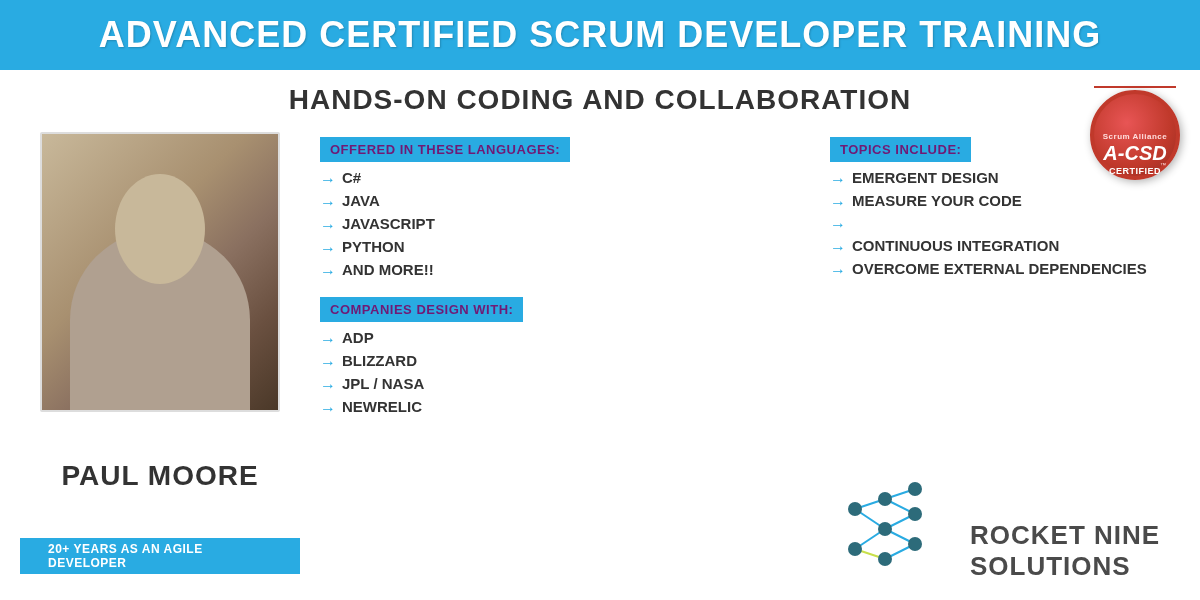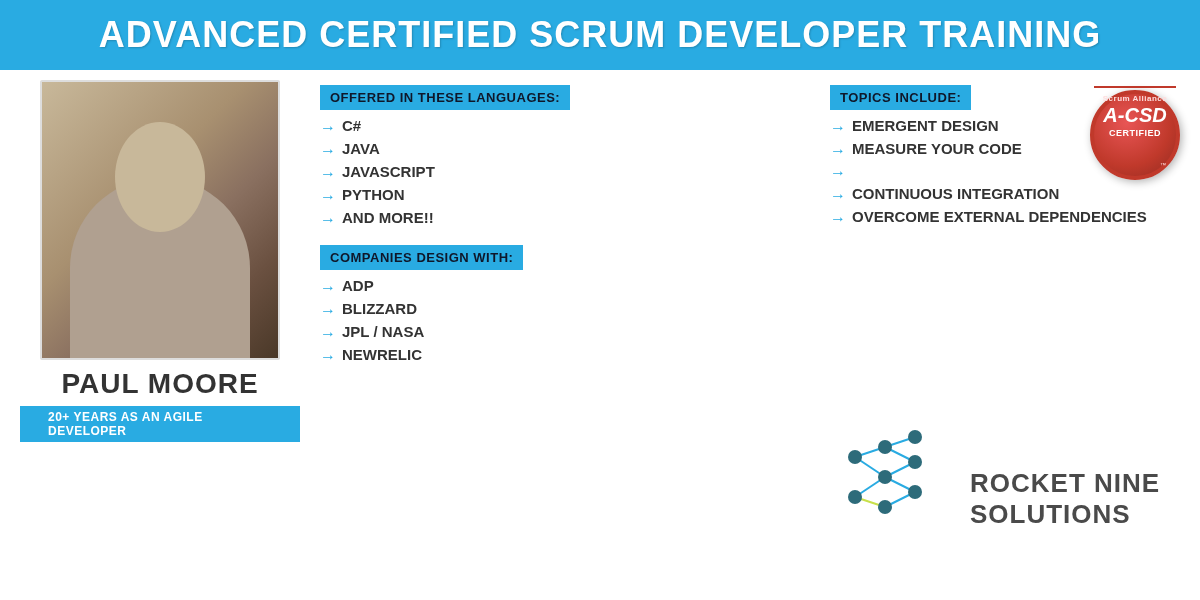--- a/index.html
+++ b/index.html
@@ -44,20 +44,21 @@
       height: 470px;
     }
 
     
     .left-col {
       display: flex;
       flex-direction: column;
       align-items: center;
       min-width: 270px;
       max-width: 280px;
+      gap: 40px;
     }
     .photo-placeholder {
       width: 240px;
       height: 280px;
       background: linear-gradient(135deg, #c8b89a 0%, #a89070 40%, #8a7060 60%, #6a5040 80%, #4a3828 100%);
       border: 2px solid #ddd;
       position: relative;
       overflow: hidden;
       border-radius: 2px;
     }
@@ -101,21 +102,21 @@
     .middle-col {
       flex: 1;
       display: flex;
       flex-direction: column;
       gap: 16px;
       padding-top: 5px;
     }
 
     .section-box {
       background: #29abe2;
-      color: #0f172a;
+      color: #701a75;
       font-size: 13px;
       font-weight: 800;
       padding: 5px 10px;
       letter-spacing: 0.5px;
       display: inline-block;
       margin-bottom: 4px;
     }
 
     .list-items {
       list-style: none;
@@ -181,21 +182,21 @@
     }
     .badge {
       width: 90px;
       height: 90px;
       border-radius: 50%;
       background: radial-gradient(circle at 40% 35%, #e85555, #c0392b 60%, #922b21);
       border: 4px solid #c0392b;
       display: flex;
       flex-direction: column;
       align-items: center;
-      justify-content: flex-start;
+      justify-content: flex-end;
       box-shadow: 2px 2px 8px rgba(0,0,0,0.3);
       position: relative;
     }
     .badge::before {
       content: '';
       position: absolute;
       top: -8px; left: 50%;
       transform: translateX(-50%);
       width: 100%; height: 20px;
       border-top: 2px solid #c0392b;
@@ -237,20 +238,23 @@
   </style>
 </head>
 <body>
 
 <div class="wrapper">
 
   <div class="header-bar">
     <h1>ADVANCED CERTIFIED SCRUM DEVELOPER TRAINING</h1>
   </div>
 
+  <div class="subheader">
+    <h2>HANDS-ON CODING AND COLLABORATION</h2>
+  </div>
 
   <div class="badge-container">
     <div class="badge">
       <span class="badge-top-text">Scrum Alliance</span>
       <span class="badge-main">A-CSD</span>
       <span class="badge-bottom-text">CERTIFIED</span>
       <span class="badge-tm">™</span>
     </div>
   </div>
 

